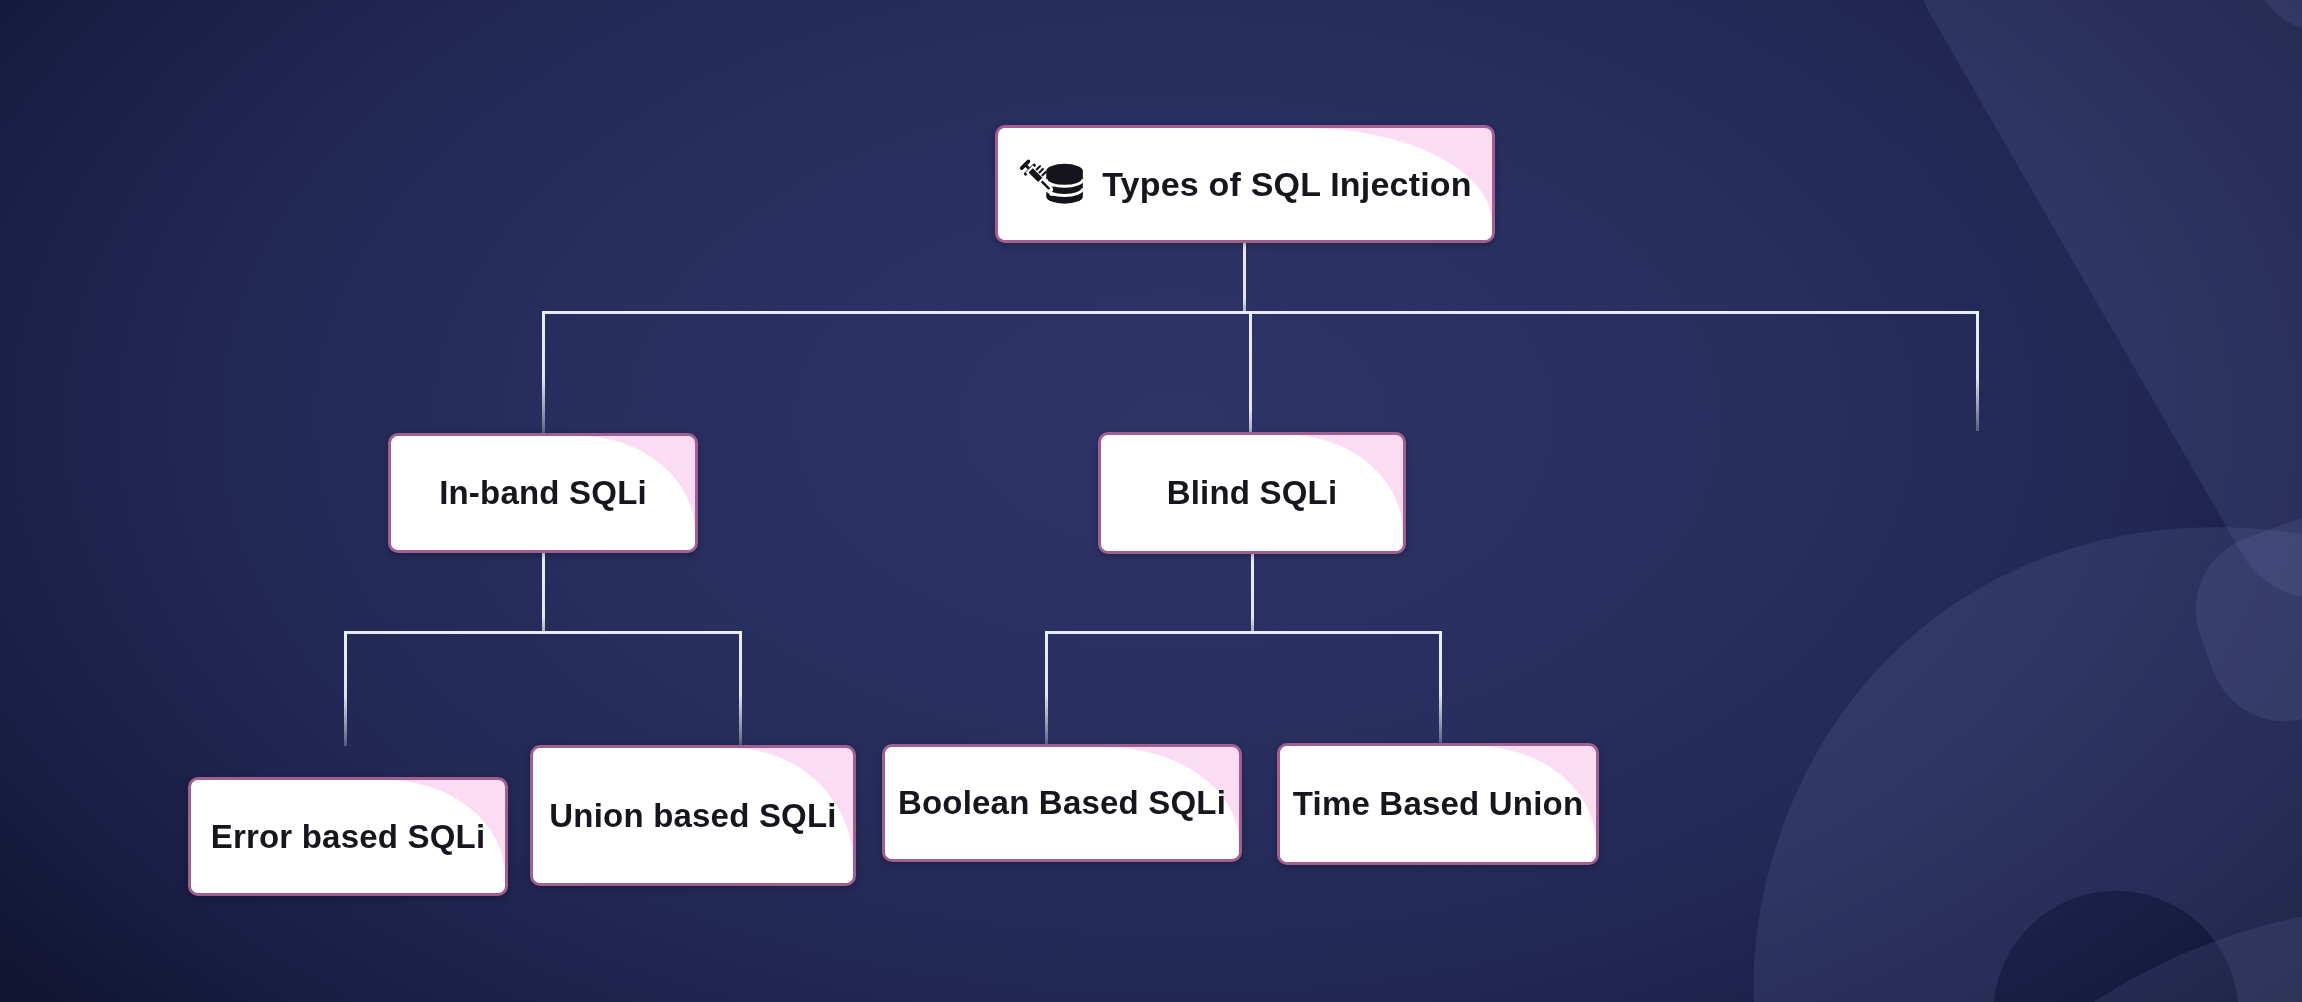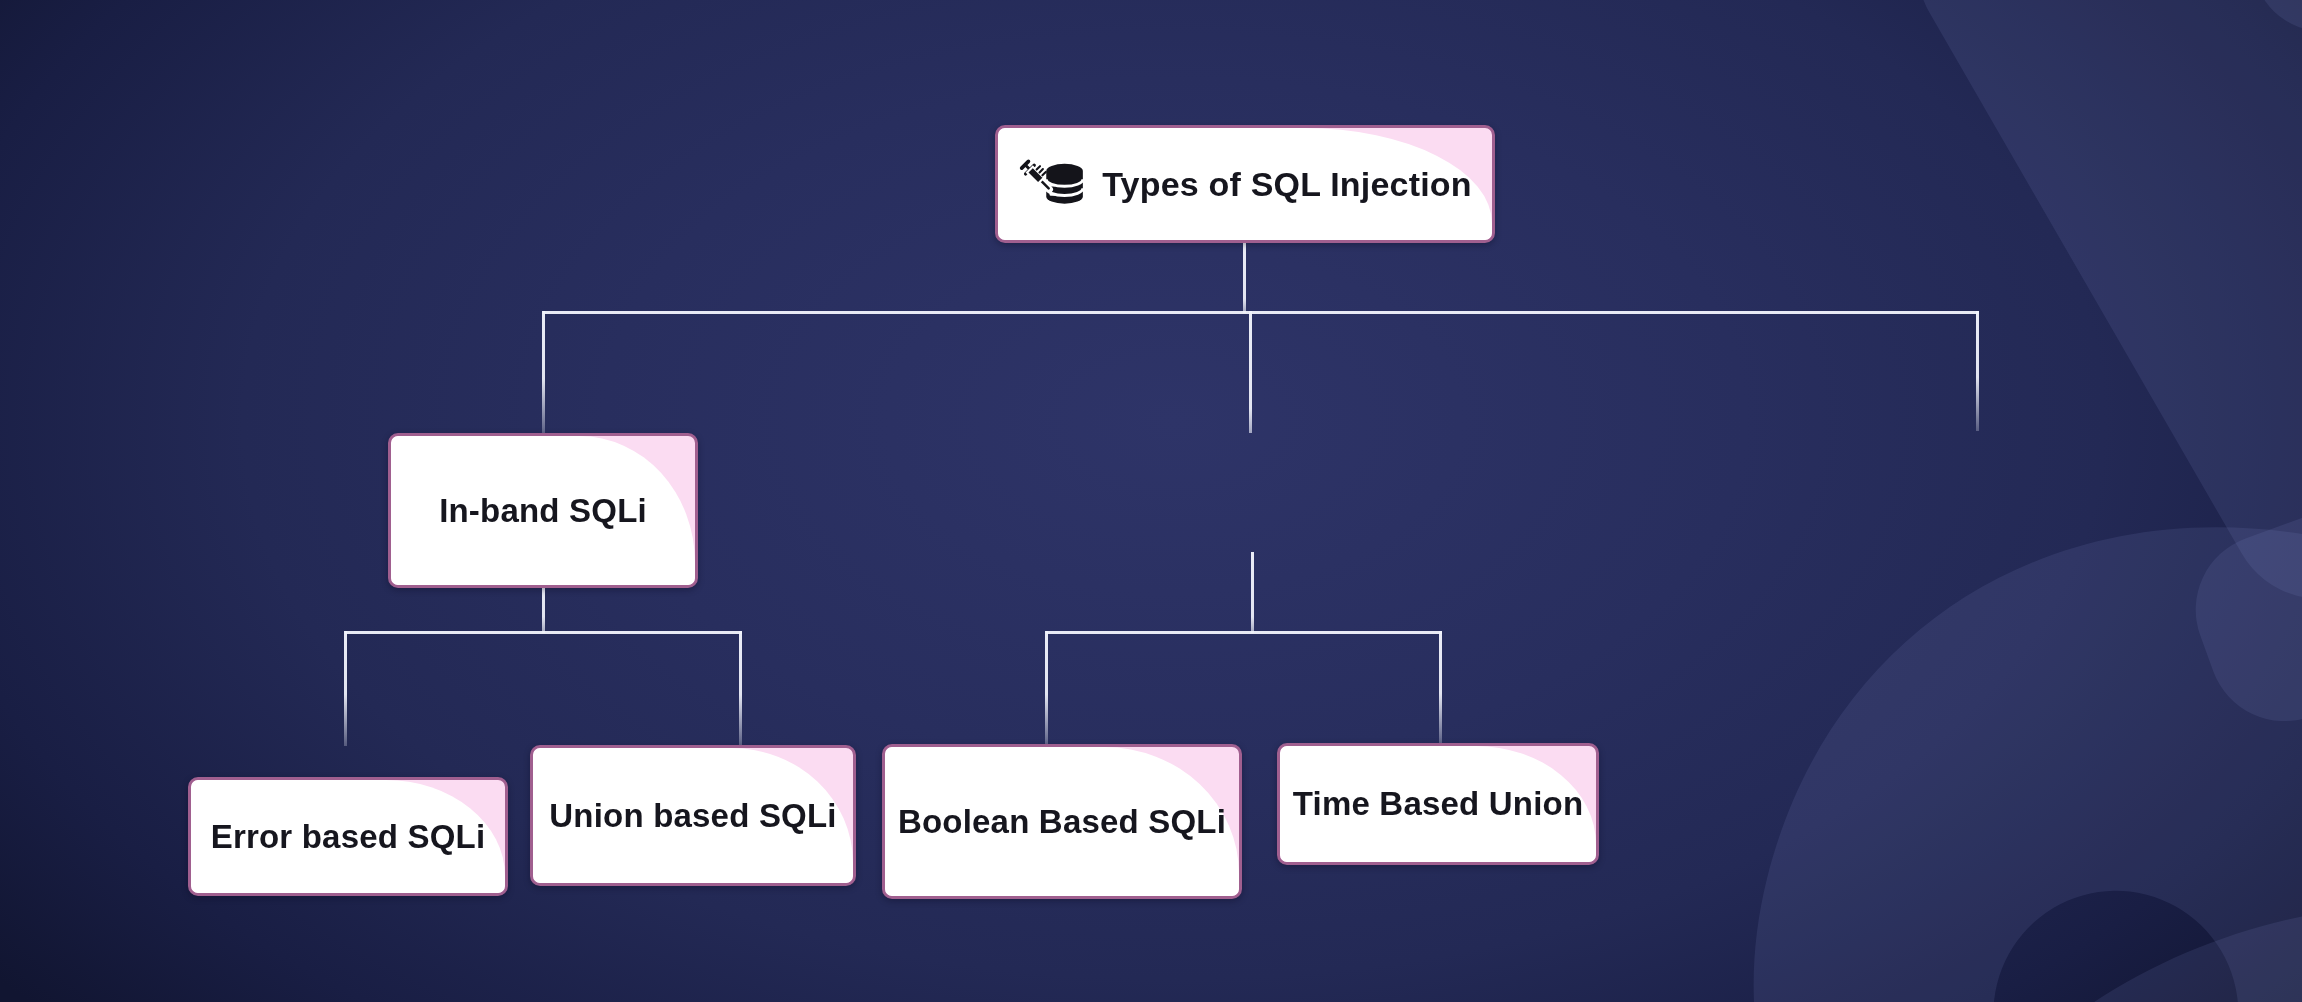--- a/index.html
+++ b/index.html
@@ -132,41 +132,46 @@
         <g stroke="#14141a" stroke-width="2.2" stroke-linecap="round">
           <path d="M19 12 L22.5 8.5"></path>
             <path d="M22 15 L25.5 11.5"></path>
             <path d="M25 18 L28.5 14.5"></path>
         </g>
       </svg>
       <span class="label">Types of SQL Injection</span>
     </div>
   </div>
 
-  <div class="node" style="left:388px;top:433px;width:310px;height:155px">
+  <div class="node" style="left:388px;top:433px;width:310px;height:120px">
     <div class="content">
         <span class="label">In-band SQLi</span>
       </div>
   </div>
 
+  <div class="node" style="left:1098px;top:432px;width:308px;height:122px">
+    <div class="content">
+        <span class="label">Blind SQLi</span>
+      </div>
+  </div>
 
 
   <div class="node" style="left:188px;top:777px;width:320px;height:119px">
     <div class="content">
         <span class="label">Error based SQLi</span>
       </div>
   </div>
 
   <div class="node" style="left:530px;top:745px;width:326px;height:141px">
     <div class="content">
         <span class="label">Union based SQLi</span>
       </div>
   </div>
 
-  <div class="node" style="left:882px;top:744px;width:360px;height:155px">
+  <div class="node" style="left:882px;top:744px;width:360px;height:118px">
     <div class="content">
         <span class="label">Boolean Based SQLi</span>
       </div>
   </div>
 
   <div class="node" style="left:1277px;top:743px;width:322px;height:122px">
     <div class="content">
         <span class="label">Time Based Union</span>
       </div>
   </div>

